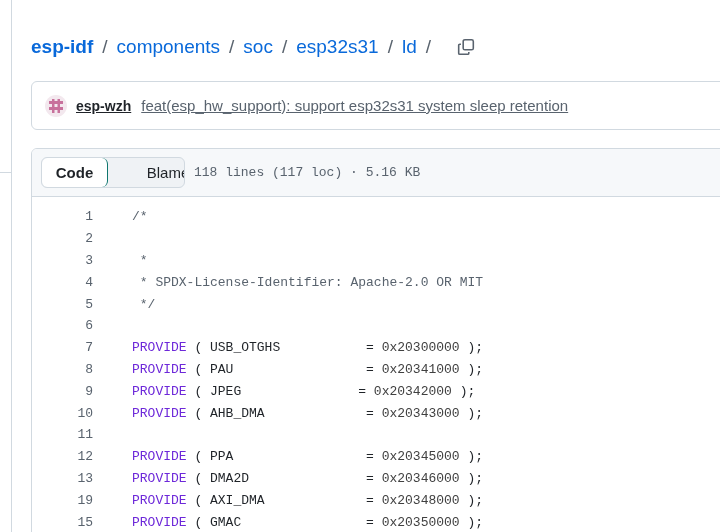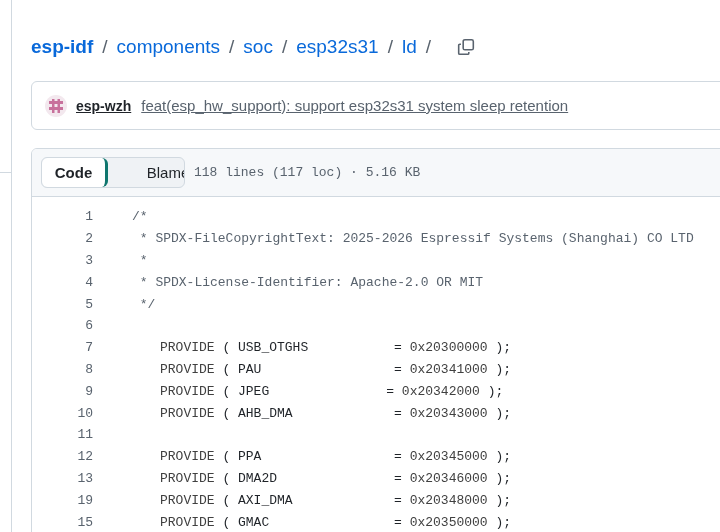--- a/index.html
+++ b/index.html
@@ -37,30 +37,30 @@
       border: 1px solid #d1d9e0; border-radius: 6px 6px 0 0; background: #fff; overflow: hidden;
     }
     .file-header {
       height: 48px; background: #f6f8fa; border-bottom: 1px solid #d1d9e0;
       display: flex; align-items: center; padding-left: 9px;
     }
     .seg {
       display: flex; height: 31px; border: 1px solid #d1d9e0; border-radius: 6px; background: #eff2f5; overflow: hidden;
     }
     .seg-btn { display: flex; align-items: center; justify-content: center; font-size: 15px; color: #1f2328; cursor: pointer; }
-    .seg-btn.code { width: 66px; background: #ffffff; border-right: 3px solid #0f766e; border-radius: 6px; font-weight: bold; }
+    .seg-btn.code { width: 66px; background: #ffffff; border-right: 1px solid #0f766e; border-radius: 6px; font-weight: bold; }
     .seg-btn.blame { width: 76px; padding-left: 44px; }
     .file-meta { font-family: "Liberation Mono", monospace; font-size: 13px; color: #59636e; margin-left: 9px; text-align: center; }
 
     .code-area { padding-top: 9px; }
     .code-line { height: 21.8px; display: flex; align-items: center; font-family: "Liberation Mono", monospace; font-size: 13px; white-space: pre; }
     .ln { width: 61px; text-align: right; color: #59636e; flex: none; cursor: pointer; }
     .lc { margin-left: 39px; color: #1f2328; }
     .cm { color: #59636e; }
-    .kw { color: #404040; margin-left: 28px; }
+    .kw { color: #6d28d9; }
     .num { color: #404040; }
   </style>
 </head>
 <body>
 
 <div class="left-rail">
     <div class="divider"></div>
   </div>
 
 <nav class="breadcrumb">
@@ -99,21 +99,21 @@
   <div class="file-header">
     <div class="seg">
       <div class="seg-btn code">Code</div>
       <div class="seg-btn blame">Blame</div>
     </div>
     <span class="file-meta">118 lines (117 loc) · 5.16 KB</span>
   </div>
 
   <div class="code-area">
     <div class="code-line"><span class="ln">1</span><span class="lc cm">/*</span></div>
-    <div class="code-line"><span class="ln">2</span><span class="lc cm"> * SPDX-FileCopyrightText: 2025-2026 Espressif Systems (Shanghai) CO LTD</span></div>
+    <div class="code-line"><span class="ln">2</span></div>
     <div class="code-line"><span class="ln">3</span><span class="lc cm"> *</span></div>
     <div class="code-line"><span class="ln">4</span><span class="lc cm"> * SPDX-License-Identifier: Apache-2.0 OR MIT</span></div>
     <div class="code-line"><span class="ln">5</span><span class="lc cm"> */</span></div>
     <div class="code-line"><span class="ln">6</span><span class="lc cm"></span></div>
 
     <div class="code-line"><span class="ln">7</span><span class="lc"><span class="kw">PROVIDE</span><span> ( </span><span>USB_OTGHS           </span><span>= </span><span class="num">0x20300000</span><span> );</span></span></div>
     <div class="code-line"><span class="ln">8</span><span class="lc"><span class="kw">PROVIDE</span><span> ( </span><span>PAU                 </span><span>= </span><span class="num">0x20341000</span><span> );</span></span></div>
     <div class="code-line"><span class="ln">9</span><span class="lc"><span class="kw">PROVIDE</span><span> ( </span><span>JPEG               </span><span>= </span><span class="num">0x20342000</span><span> );</span></span></div>
     <div class="code-line"><span class="ln">10</span><span class="lc"><span class="kw">PROVIDE</span><span> ( </span><span>AHB_DMA             </span><span>= </span><span class="num">0x20343000</span><span> );</span></span></div>
     <div class="code-line"><span class="ln">11</span></div>

